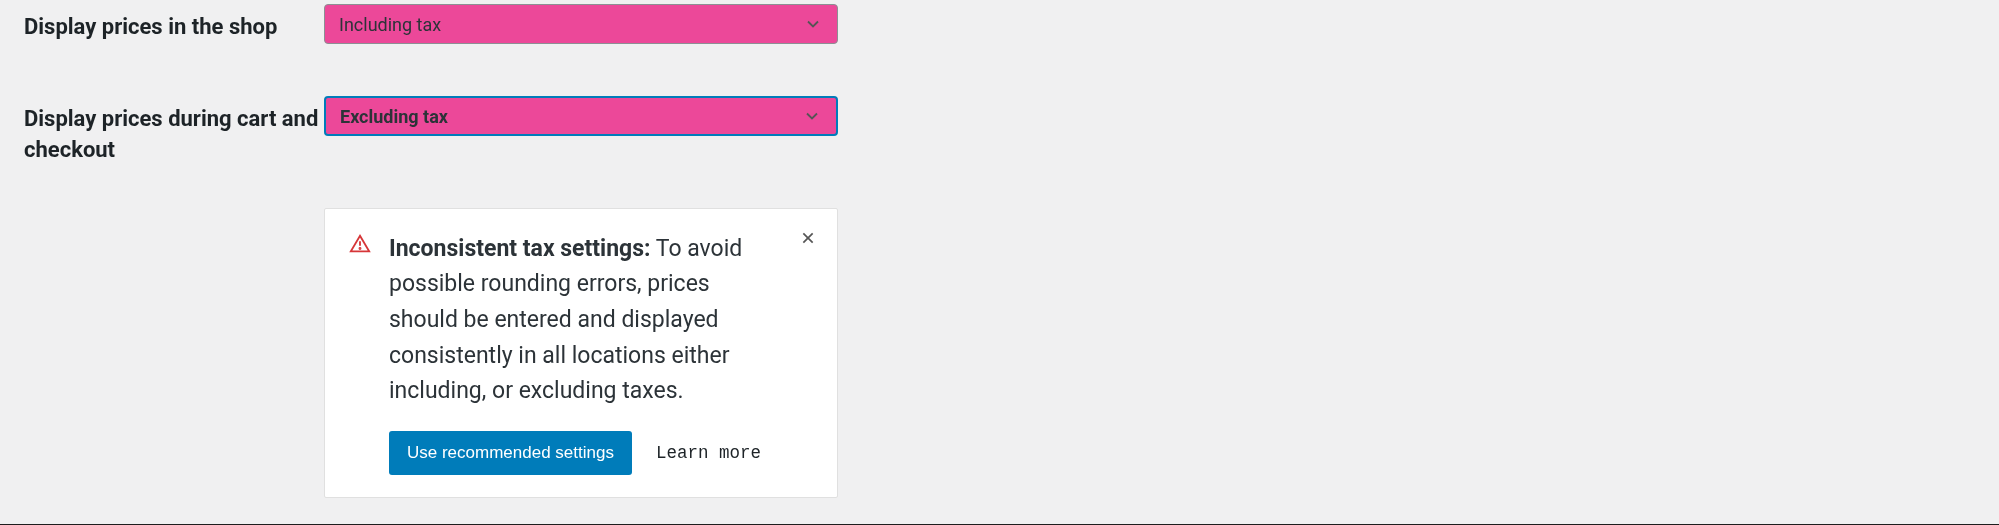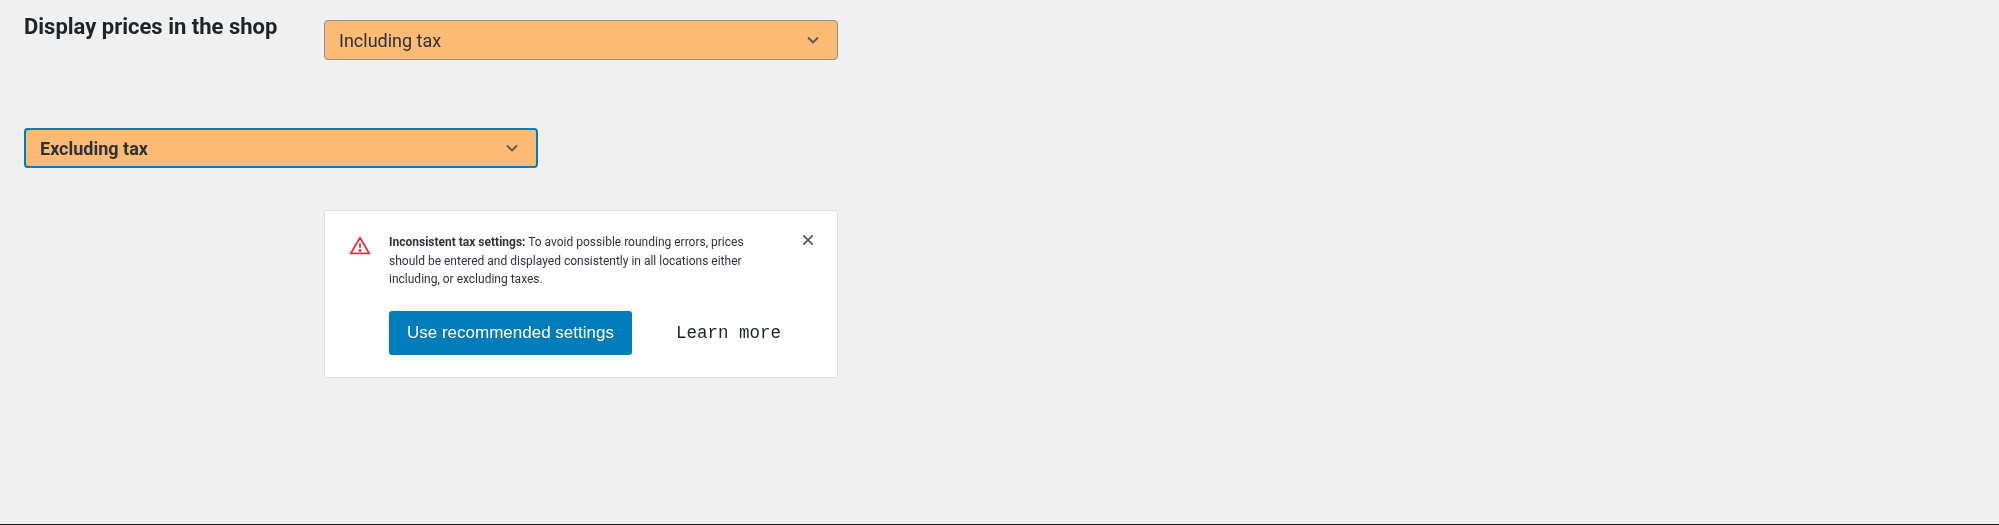--- a/index.html
+++ b/index.html
@@ -26,31 +26,30 @@
       line-height: 1.4;
       padding-top: 8px;
     }
     .select-wrap {
       position: relative;
       width: 514px;
     }
     .select {
       width: 100%;
       height: 40px;
-      background: #fdba74;
+      background: #ec4899;
       border: 1px solid #8c8f94;
       border-radius: 4px;
       padding: 0 14px;
       display: flex;
       align-items: center;
       justify-content: space-between;
       color: #2c3338;
       font-size: 18px;
       cursor: pointer;
-      margin-top: 16px;
     }
     .select.focused {
       border: 2px solid #007cba;
       outline: none;
       font-weight: bold;
     }
     .chevron {
       width: 20px;
       height: 20px;
       flex-shrink: 0;
@@ -70,21 +69,21 @@
       align-items: flex-start;
       gap: 18px;
     }
     .warn-icon {
       width: 22px;
       height: 22px;
       flex-shrink: 0;
       margin-top: 2px;
     }
     .notice-text {
-      font-size: 12px;
+      font-size: 23px;
       line-height: 1.55;
       color: #2c3338;
       padding-right: 32px;
     }
     .notice-text strong { font-weight: 700; }
     .close-btn {
       position: absolute;
       top: 18px;
       right: 18px;
       width: 22px;
@@ -92,21 +91,21 @@
       cursor: pointer;
       color: #555;
       display: flex;
       align-items: center;
       justify-content: center;
     }
     .notice-actions {
       margin-top: 22px;
       display: flex;
       align-items: center;
-      gap: 44px;
+      gap: 24px;
       margin-left: 40px;
     }
     .btn-primary {
       background: #007cba;
       color: #fff;
       border: none;
       border-radius: 3px;
       padding: 12px 18px;
       font-size: 17px;
       font-weight: 400;
@@ -129,20 +128,21 @@
     <div class="select">
       <span>Including tax</span>
       <svg class="chevron" viewBox="0 0 24 24" fill="none" stroke="#555" stroke-width="2.2">
         <polyline points="6 9 12 15 18 9"></polyline>
       </svg>
     </div>
   </div>
 </div>
 
 <div class="form-row second">
+  <label class="form-label">Display prices during cart and checkout</label>
   <div class="select-wrap">
     <div class="select focused">
       <span>Excluding tax</span>
       <svg class="chevron" viewBox="0 0 24 24" fill="none" stroke="#555" stroke-width="2.2">
         <polyline points="6 9 12 15 18 9"></polyline>
       </svg>
     </div>
   </div>
 </div>
 

